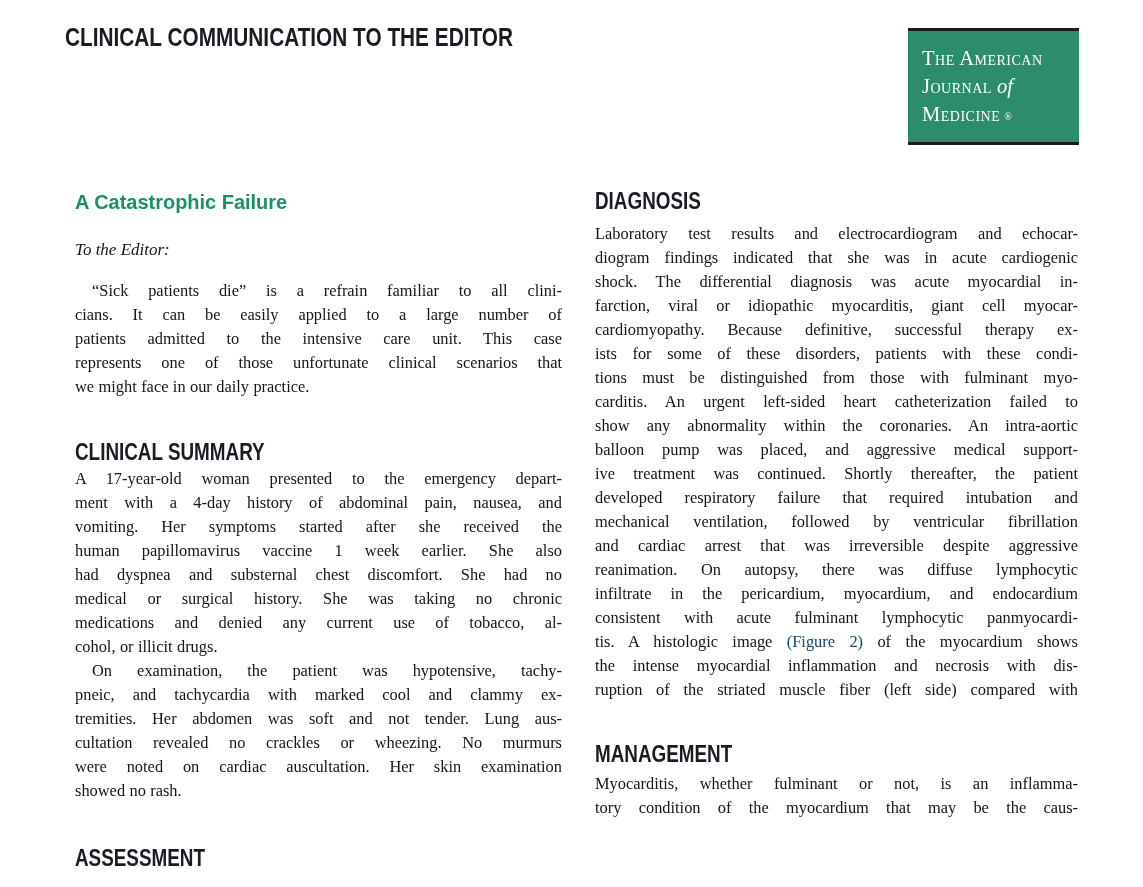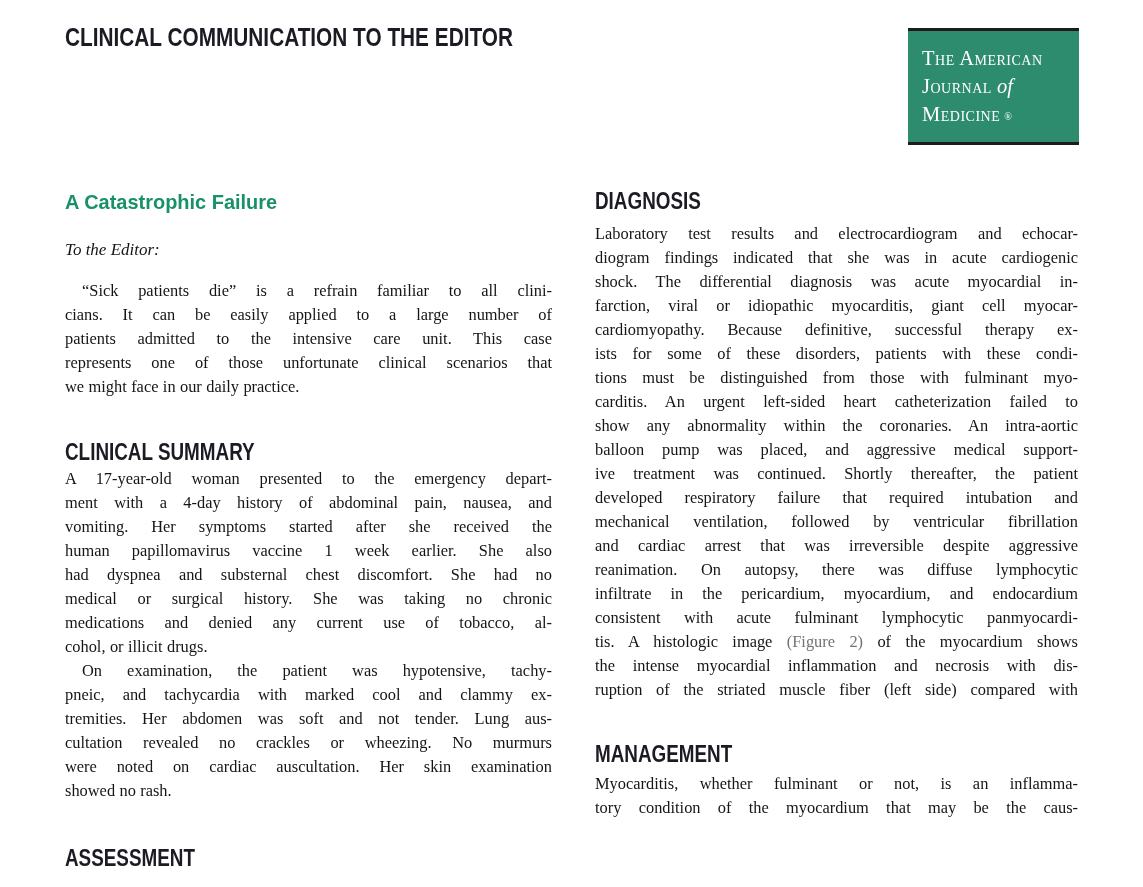--- a/index.html
+++ b/index.html
@@ -43,21 +43,21 @@
     font-family: "Liberation Serif", serif;
     font-size: 20.5px;
     line-height: 28px;
     white-space: nowrap;
   }
   .logo-line .sc { font-variant: small-caps; letter-spacing: 0.5px; }
   .logo-line .of { font-style: italic; font-variant: normal; }
   .logo-line .reg { font-size: 10px; margin-left: 4px; vertical-align: 1px; }
   
   .col { position: absolute; top: 190px; }
-  .col-left  { left: 65px;  width: 487px; }
+  .col-left  { left: 75px;  width: 487px; }
   .col-right { left: 595px; width: 483px; }
   .article-title {
     font-family: "Liberation Sans", sans-serif;
     font-weight: bold;
     font-size: 21px;
     line-height: 23px;
     color: #18916B;
     transform: scaleX(0.95);
     transform-origin: 0 50%;
     white-space: nowrap;
@@ -86,21 +86,21 @@
   .intro-para        { margin-top: 17px; }
   .cs-heading        { margin-top: 42px; }
   .cs-para           { margin-top: 4px; }
   .assessment-heading{ margin-top: 44px; }
   .dx-para           { margin-top: 10px; }
   .mgmt-heading      { margin-top: 41px; }
   .mgmt-para         { margin-top: 7px; }
   .tline { text-align: justify; text-align-last: justify; }
   .tline.tlast { text-align-last: left; }
   .tline.tindent { text-indent: 17px; }
-  .fig-link { color: #737373; cursor: pointer; }
+  .fig-link { color: #0c4a6e; cursor: pointer; }
 </style>
 </head>
 <body>
 
 <div class="page">
 
   <div class="kicker">CLINICAL COMMUNICATION TO THE EDITOR</div>
 
   <div class="logo-box">
     <div class="logo-line"><span class="sc">The American</span></div>

